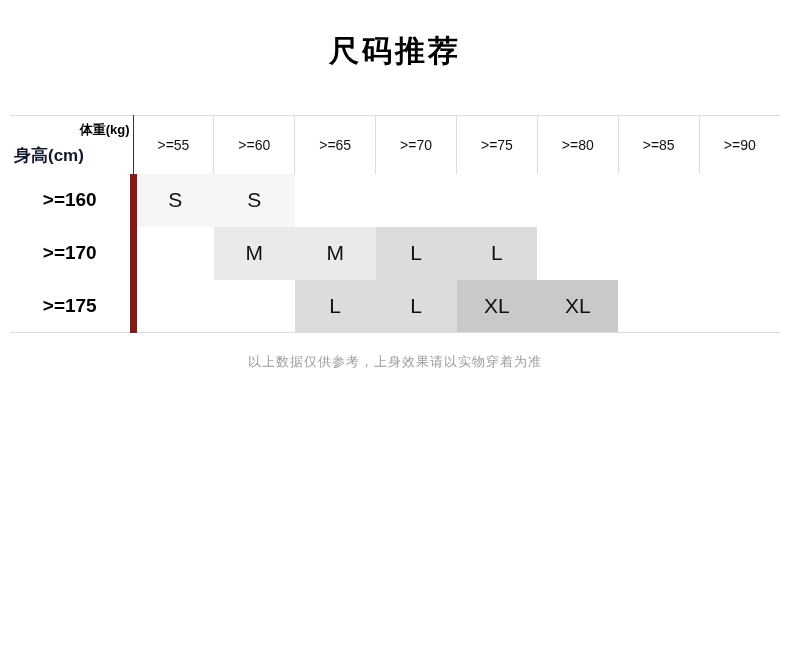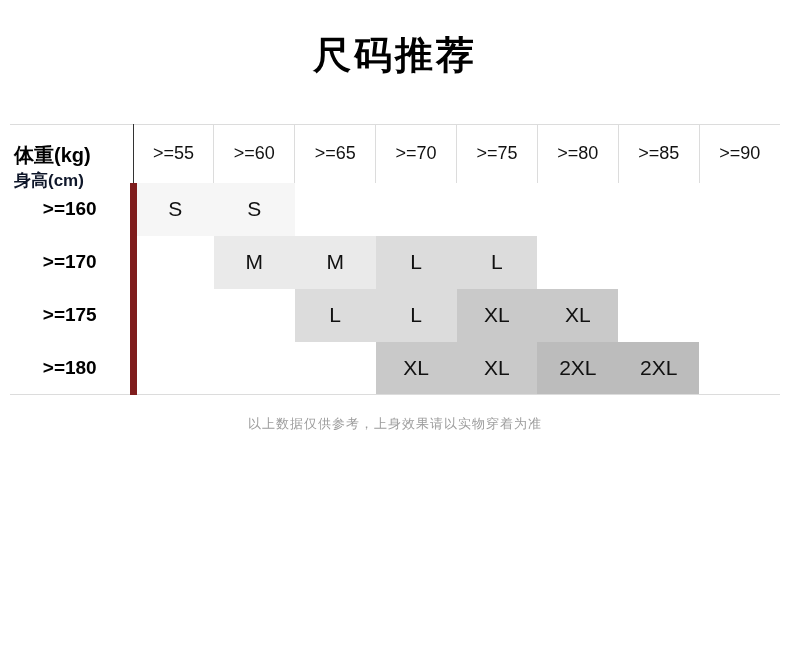--- a/index.html
+++ b/index.html
@@ -13,21 +13,21 @@
     position: relative;
     width: 790px;
     height: 653px;
     background: #ffffff;
     overflow: hidden;
   }
   .title {
     margin: 0;
     padding-top: 34px;
     text-align: center;
-    font-size: 38px;
+    font-size: 30px;
     line-height: 1.15;
     font-weight: 700;
     letter-spacing: 3px;
     color: #000000;
   }
   .chart-wrap {
     margin: 46px 10px 0 10px;
   }
   table.size-chart {
     width: 770px;
@@ -50,35 +50,34 @@
     vertical-align: top;
   }
   .corner-inner {
     display: flex;
     flex-direction: column;
     justify-content: space-between;
     height: 46px;
     padding: 5px 3px 7px 4px;
   }
   .corner-top {
-    text-align: left;
-    font-size: 20px;
+    text-align: right;
+    font-size: 13px;
     font-weight: 700;
     color: #000000;
-    margin-top: 12px;
   }
   .corner-bottom {
     text-align: left;
     font-size: 17px;
     font-weight: 700;
     color: #0f172a;
   }
   th.colh {
     border-left: 1px solid #dcdcdc;
-    font-size: 18px;
+    font-size: 14px;
     font-weight: 400;
     color: #111111;
   }
   th.colh.first { border-left: none; }
   th.rowh {
     border-right: 7px solid #7f1d1d;
     font-size: 19px;
     font-weight: 700;
     color: #000000;
   }
@@ -160,30 +159,19 @@
           <th class="rowh">&gt;=175</th>
           <td class="size-cell"></td>
           <td class="size-cell"></td>
           <td class="size-cell" style="background: rgb(220, 220, 220);">L</td>
           <td class="size-cell" style="background: rgb(220, 220, 220);">L</td>
           <td class="size-cell" style="background: rgb(201, 201, 201);">XL</td>
           <td class="size-cell" style="background: rgb(201, 201, 201);">XL</td>
           <td class="size-cell"></td>
           <td class="size-cell"></td>
         </tr>
-        <tr>
-          <th class="rowh">&gt;=180</th>
-          <td class="size-cell"></td>
-          <td class="size-cell"></td>
-          <td class="size-cell"></td>
-          <td class="size-cell" style="background: rgb(201, 201, 201);">XL</td>
-          <td class="size-cell" style="background: rgb(201, 201, 201);">XL</td>
-          <td class="size-cell" style="background: rgb(188, 188, 188);">2XL</td>
-          <td class="size-cell" style="background: rgb(188, 188, 188);">2XL</td>
-          <td class="size-cell"></td>
-        </tr>
       </tbody>
     </table>
   </div>
 
   <div class="footnote">以上数据仅供参考，上身效果请以实物穿着为准</div>
 
 </div>
 
 </body></html>

